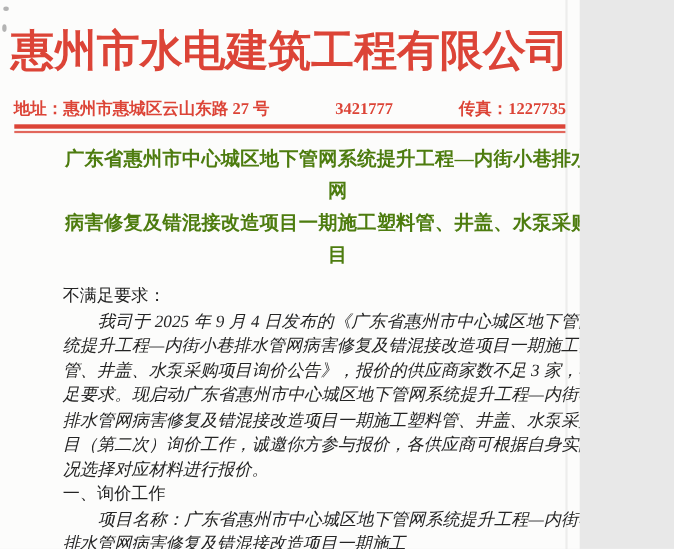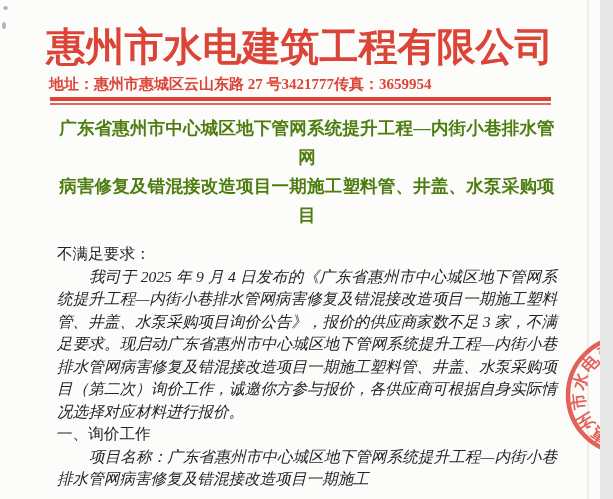--- a/index.html
+++ b/index.html
@@ -5,37 +5,37 @@
   :root{
     --accent:#dc4437;
     --accent-soft:#e2675c;
     --seal:#e05248;
     --ink:#242424;
     --paper:#fcfcfb;
   }
   html,body{margin:0;padding:0;}
   body{background:#e8e8e8;font-family:"Liberation Serif","DejaVu Serif",serif;}
   .page{
-    position:relative;width:600px;height:499px;background:var(--paper);
+    position:relative;width:527px;height:499px;background:var(--paper);
     overflow:hidden;margin:0;box-sizing:border-box;
   }
   
   .edge-shadow{position:absolute;right:11px;top:0;bottom:0;width:2px;background:rgba(60,60,60,.08);}
   .speck{position:absolute;background:rgba(90,90,90,.45);border-radius:50%;}
   .speck.s1{left:3px;top:6px;width:5px;height:4px;}
   .speck.s2{left:2px;top:22px;width:4px;height:7px;}
   
   .letterhead{width:100%;}
   .company-name{
     margin:0;padding-top:24px;text-align:center;
     font-size:39px;line-height:1.18;font-weight:700;color:var(--accent);
     letter-spacing:0;
   }
   .contact-line{
-    margin:5px auto 0;width:502px;display:flex;
+    margin:21px auto 0;width:502px;display:flex;justify-content:space-between;
     font-size:15px;font-weight:700;color:var(--accent);line-height:1.2;white-space:nowrap;
   }
   .rule{
     margin:4px auto 0;width:501px;height:2px;
     border-top:4px solid var(--accent);
     border-bottom:2px solid var(--accent-soft);
   }
   
   .doc{width:500px;margin:0 0 0 57px;}
   .doc-title{
@@ -56,21 +56,21 @@
 
   <div class="edge-shadow"></div>
   <div class="speck s1"></div>
   <div class="speck s2"></div>
 
   <header class="letterhead">
     <h1 class="company-name">惠州市水电建筑工程有限公司</h1>
     <div class="contact-line">
       <span>地址：惠州市惠城区云山东路 27 号</span>
       <span>3421777</span>
-      <span>传真：3659954</span>
+      <span>传真：1227735</span>
     </div>
     <div class="rule"></div>
   </header>
 
   <main class="doc">
     <h2 class="doc-title">
       <span class="tline">广东省惠州市中心城区地下管网系统提升工程—内街小巷排水管网</span>
       <span class="tline">病害修复及错混接改造项目一期施工塑料管、井盖、水泵采购项目</span>
     </h2>
     <div class="doc-text">

